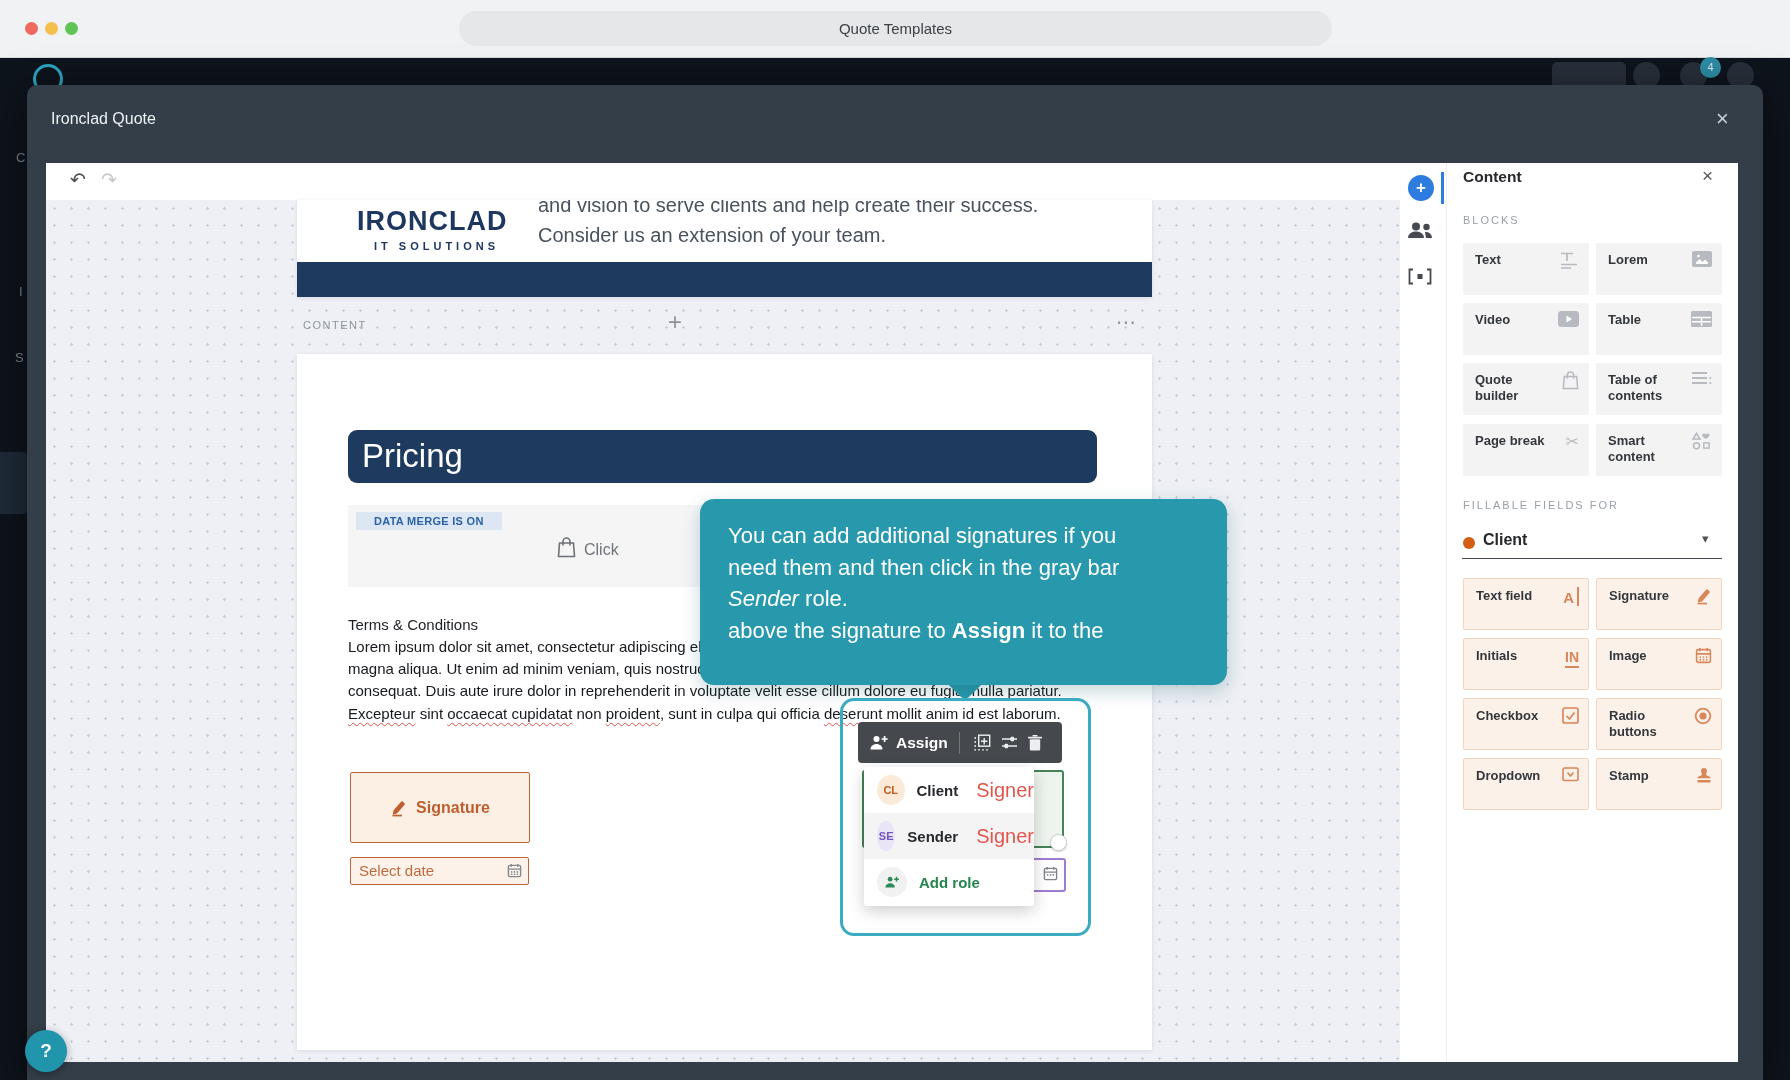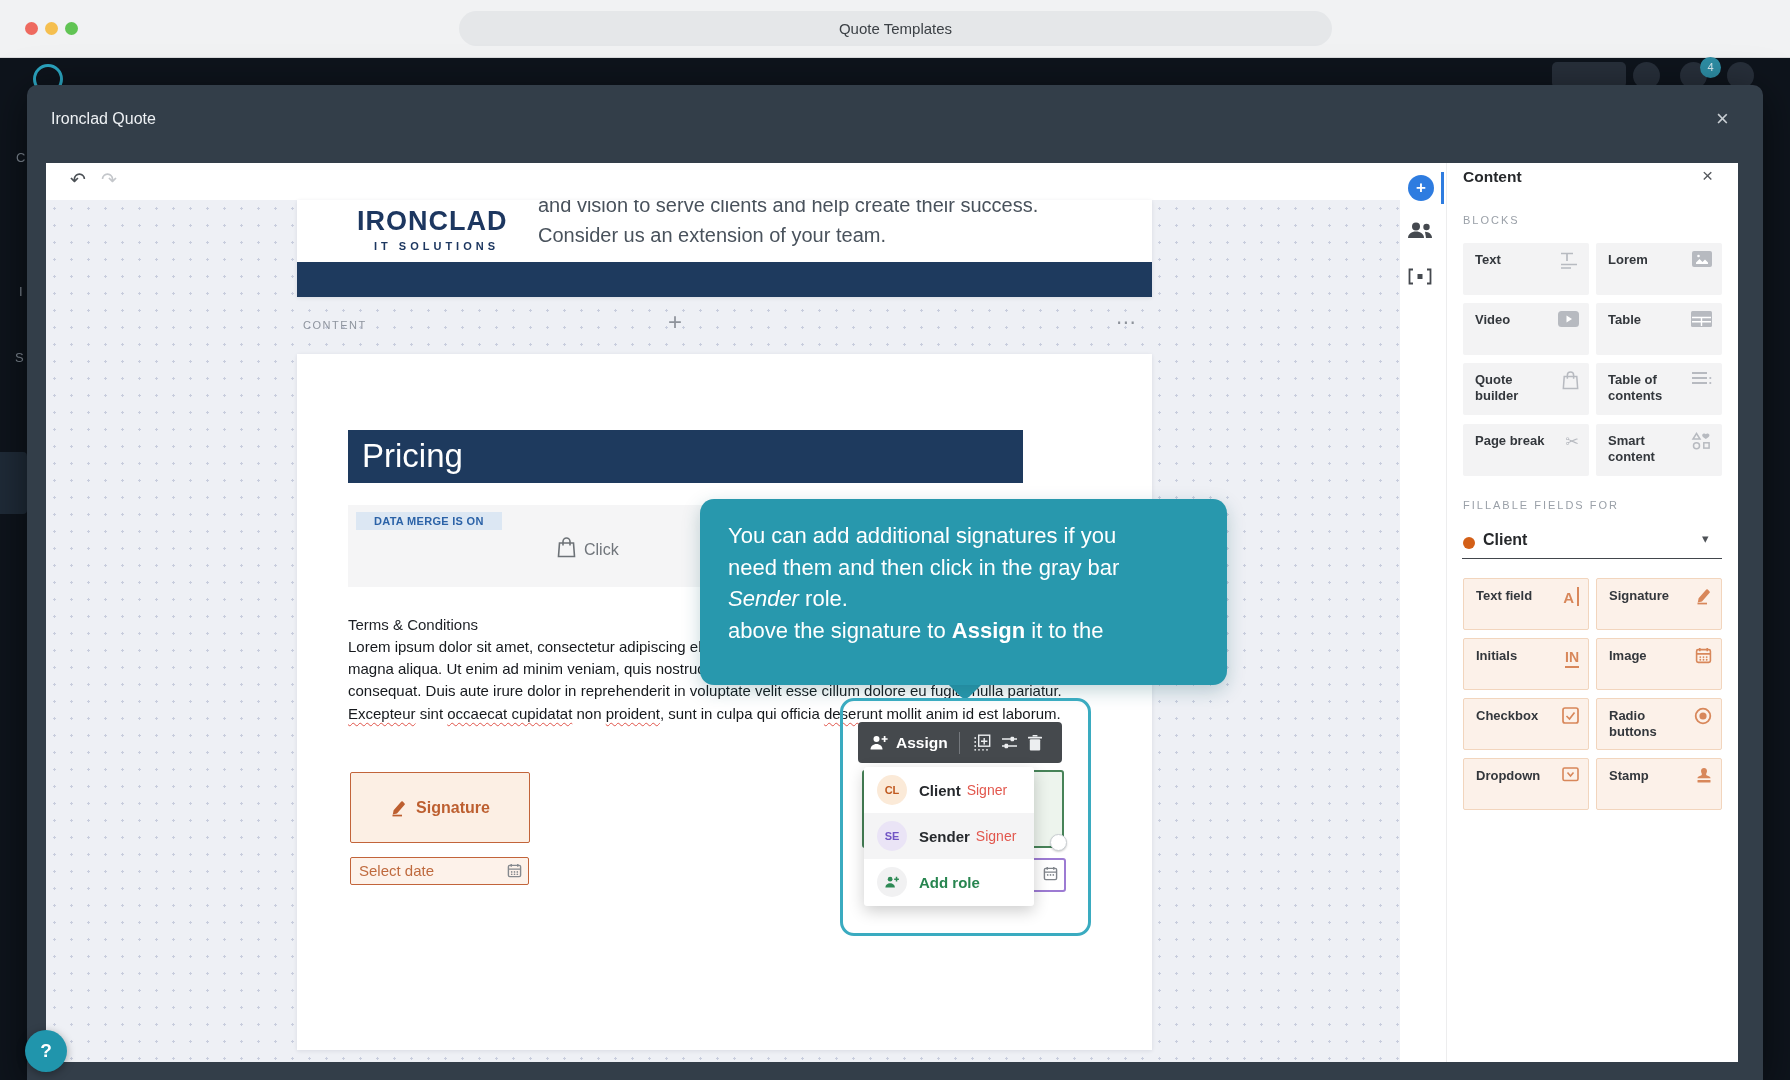--- a/index.html
+++ b/index.html
@@ -39,21 +39,21 @@
           background-size:17px 17px;}
   .page{background:#fff;box-shadow:0 1px 4px rgba(30,40,70,.10);}
   .navybar{background:#1e3a5e;}
   .logo-t{font-size:27px;font-weight:bold;color:#1d3760;letter-spacing:1px;}
   .logo-s{font-size:11px;font-weight:bold;color:#1d3760;letter-spacing:4px;}
   .intro{font-size:20px;color:#49525c;white-space:nowrap;}
   .content-label{font-size:11px;letter-spacing:1.5px;color:#8e949e;}
   .plus-mid{font-size:24px;color:#8e939b;}
   .dots-mid{font-size:20px;color:#8e939b;letter-spacing:1px;}
 
-  .pricing-bar{left:348px;top:430px;width:675px;height:53px;background:#1e3a5e;}
+  .pricing-bar{left:348px;top:430px;width:749px;height:53px;background:#1e3a5e;border-radius:9px;}
   .pricing-txt{left:14px;top:7px;font-size:33px;color:#fff;}
   .grayblock{left:348px;top:505px;width:749px;height:82px;background:#f5f5f6;}
   .merge-badge{left:8px;top:7px;background:#dce7f3;color:#2b62a7;font-size:11px;font-weight:bold;
                padding:3px 18px;letter-spacing:.3px;}
   .builder-hint{font-size:16px;color:#70757b;}
 
   .terms-h{font-size:15px;color:#1d2025;}
   .tline{font-size:15px;color:#16191d;white-space:pre;line-height:22px;}
   .sp{text-decoration:underline;text-decoration-style:wavy;text-decoration-color:#e0544a;
       text-decoration-thickness:1px;text-underline-offset:3px;}
@@ -87,21 +87,21 @@
   .abar-ic{margin:0 5px;display:flex;align-items:center;color:#eceef0;}
   .dropdown{left:864px;top:767px;width:170px;height:139px;background:#fff;border-radius:3px;
             box-shadow:0 5px 16px rgba(0,0,0,.20);z-index:25;}
   .role-row{height:46px;display:flex;align-items:center;padding-left:13px;}
   .role-row.hover{background:#f4f4f5;}
   .badge-c{width:30px;height:30px;border-radius:50%;font-size:11px;font-weight:bold;
            display:flex;align-items:center;justify-content:center;}
   .b-cl{background:#fbead8;color:#c05a21;}
   .b-se{background:#eae4f6;color:#7054c4;}
   .role-name{margin-left:12px;font-size:15px;font-weight:bold;color:#26292d;}
-  .role-type{margin-left:6px;font-size:14px;color:#e2574d;}
+  .role-type{margin-left:18px;font-size:20px;color:#e2574d;}
   .addrole-ic{width:30px;height:30px;border-radius:50%;background:#f1f1f2;display:flex;
               align-items:center;justify-content:center;color:#2e8a55;}
   .addrole-lbl{margin-left:12px;font-size:15px;font-weight:bold;color:#27854f;}
 
   
   .rail-plus{left:1408px;top:175px;width:26px;height:26px;border-radius:50%;background:#2e7ce0;
              color:#fff;font-size:17px;line-height:25px;text-align:center;font-weight:bold;}
   .rail-bar{left:1441px;top:172px;width:3px;height:32px;background:#2e7ce0;}
   .panel-divider{left:1446px;top:163px;width:1px;height:899px;background:#ededee;}
   .panel-title{left:1463px;top:168px;font-size:15.5px;font-weight:bold;color:#26282b;}

